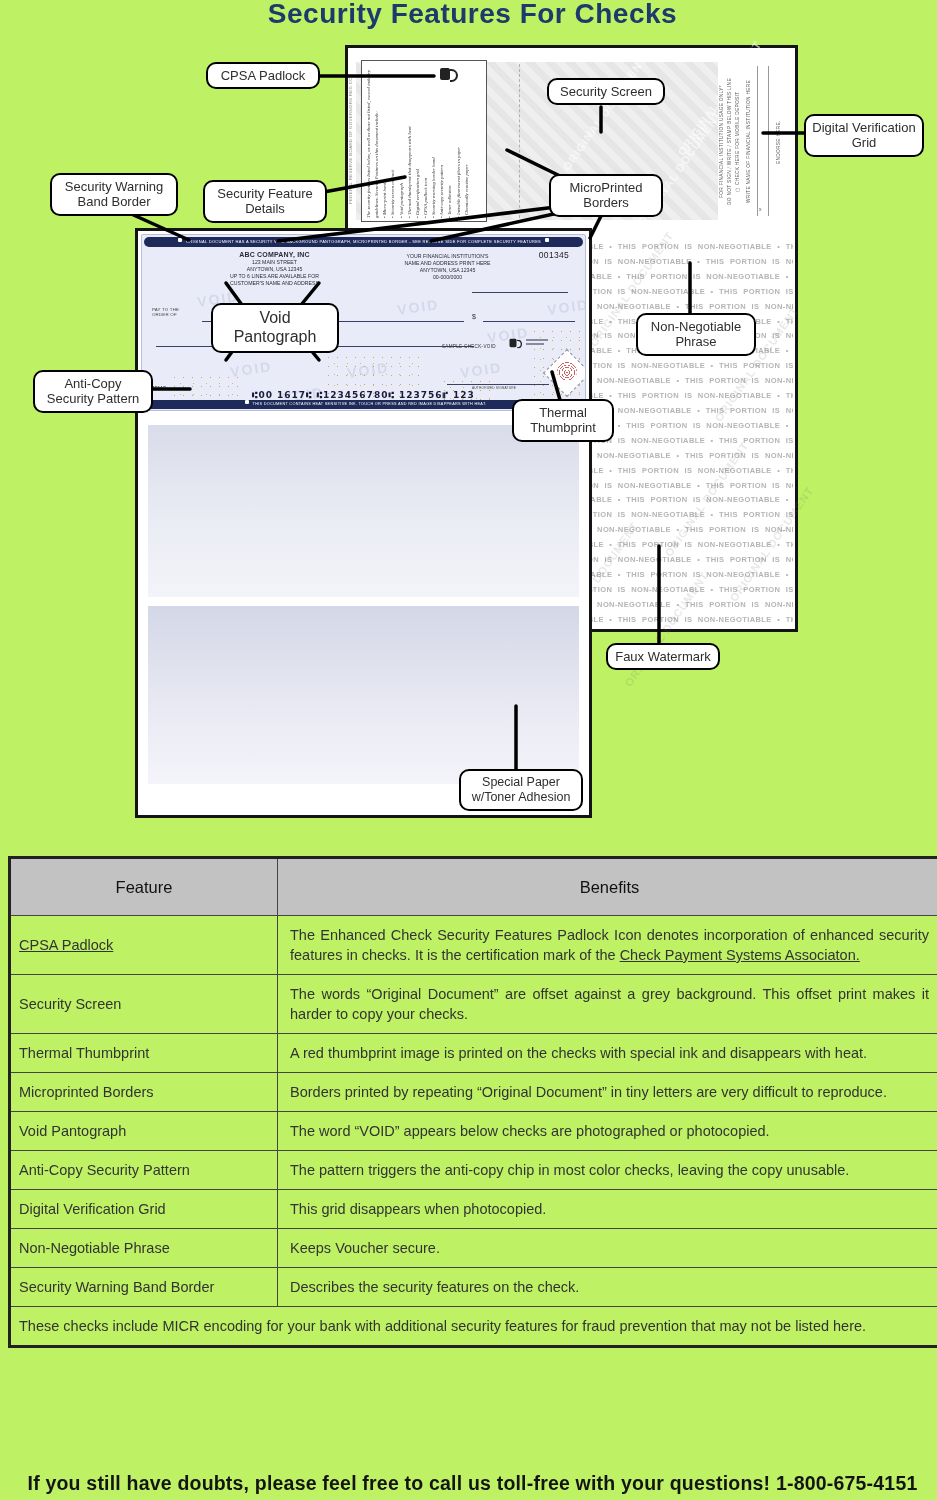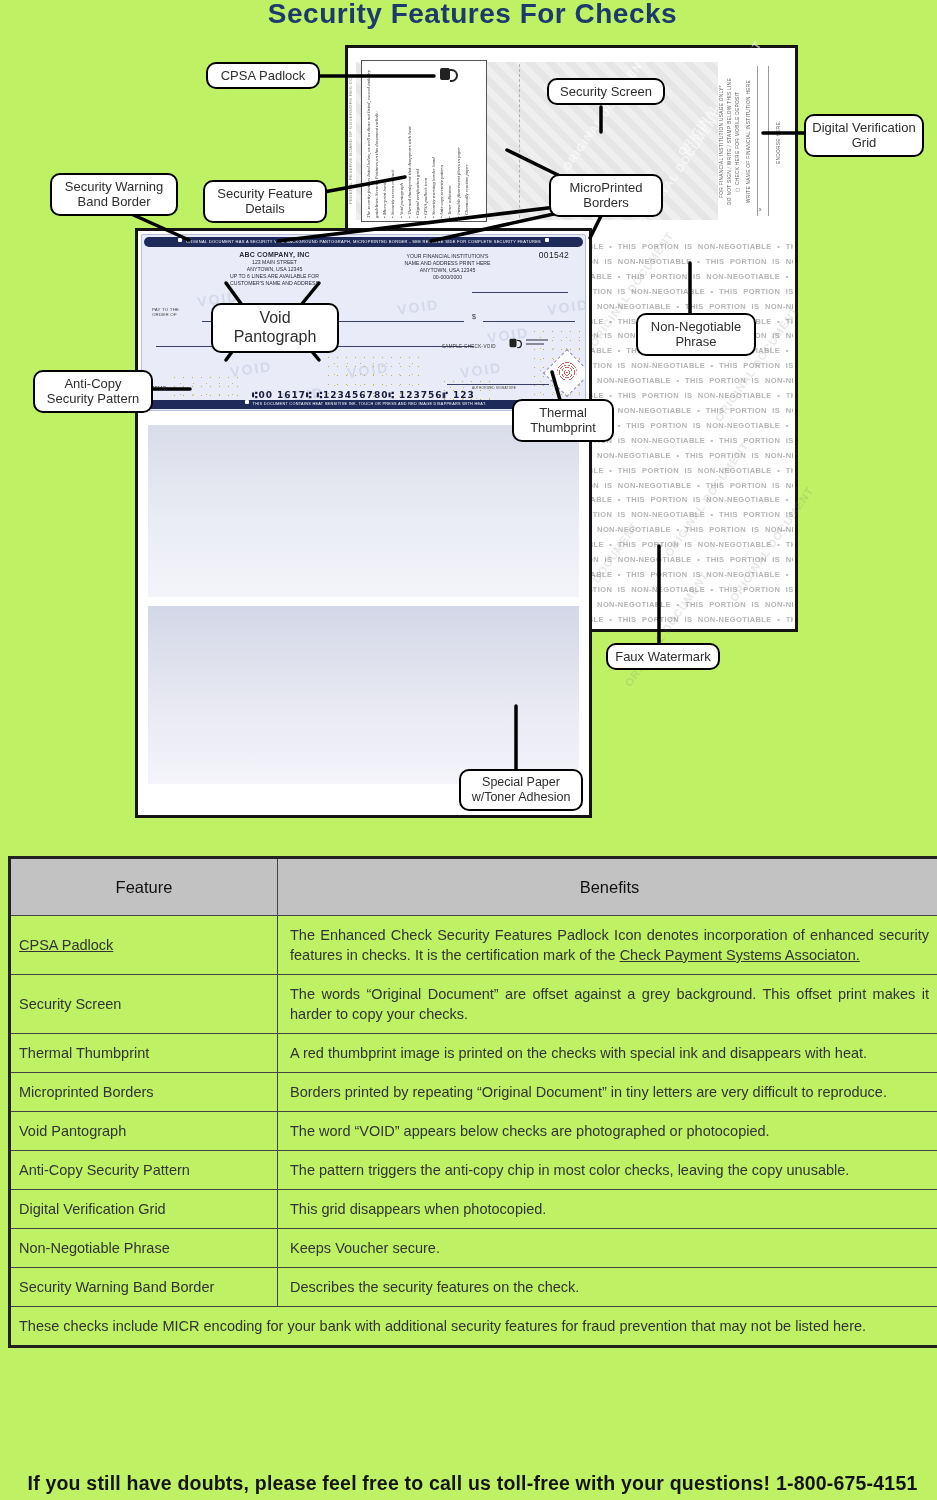--- a/index.html
+++ b/index.html
@@ -161,21 +161,21 @@
         <b>ABC COMPANY, INC</b>
         <div style="white-space:pre-line;">123 MAIN STREET
 ANYTOWN, USA 12345
 UP TO 6 LINES ARE AVAILABLE FOR
 CUSTOMER'S NAME AND ADDRESS</div>
       </div>
       <div class="addr" style="left:228px;top:18px;width:155px;white-space:pre-line;">YOUR FINANCIAL INSTITUTION'S
 NAME AND ADDRESS PRINT HERE
 ANYTOWN, USA 12345
 00-000/0000</div>
-      <div class="tinytxt" style="right:16px;top:15px;font-size:8.5px;color:#222;">001542</div>
+      <div class="tinytxt" style="right:16px;top:15px;font-size:8.5px;color:#222;">001345</div>
 
       <div class="chk-line" style="left:330px;top:57px;width:96px;"></div>
       <div class="microtxt" style="left:10px;top:72px;font-size:4.4px;white-space:pre-line;">PAY TO THE
 ORDER OF</div>
       <div class="chk-line" style="left:60px;top:86px;width:262px;"></div>
       <div class="tinytxt" style="left:330px;top:78px;font-size:7px;">$</div>
       <div class="chk-line" style="left:341px;top:86px;width:92px;"></div>
       <div class="chk-line" style="left:14px;top:111px;width:318px;"></div>
 
       <div class="tinytxt" style="left:300px;top:109px;">SAMPLE CHECK-VOID</div>

